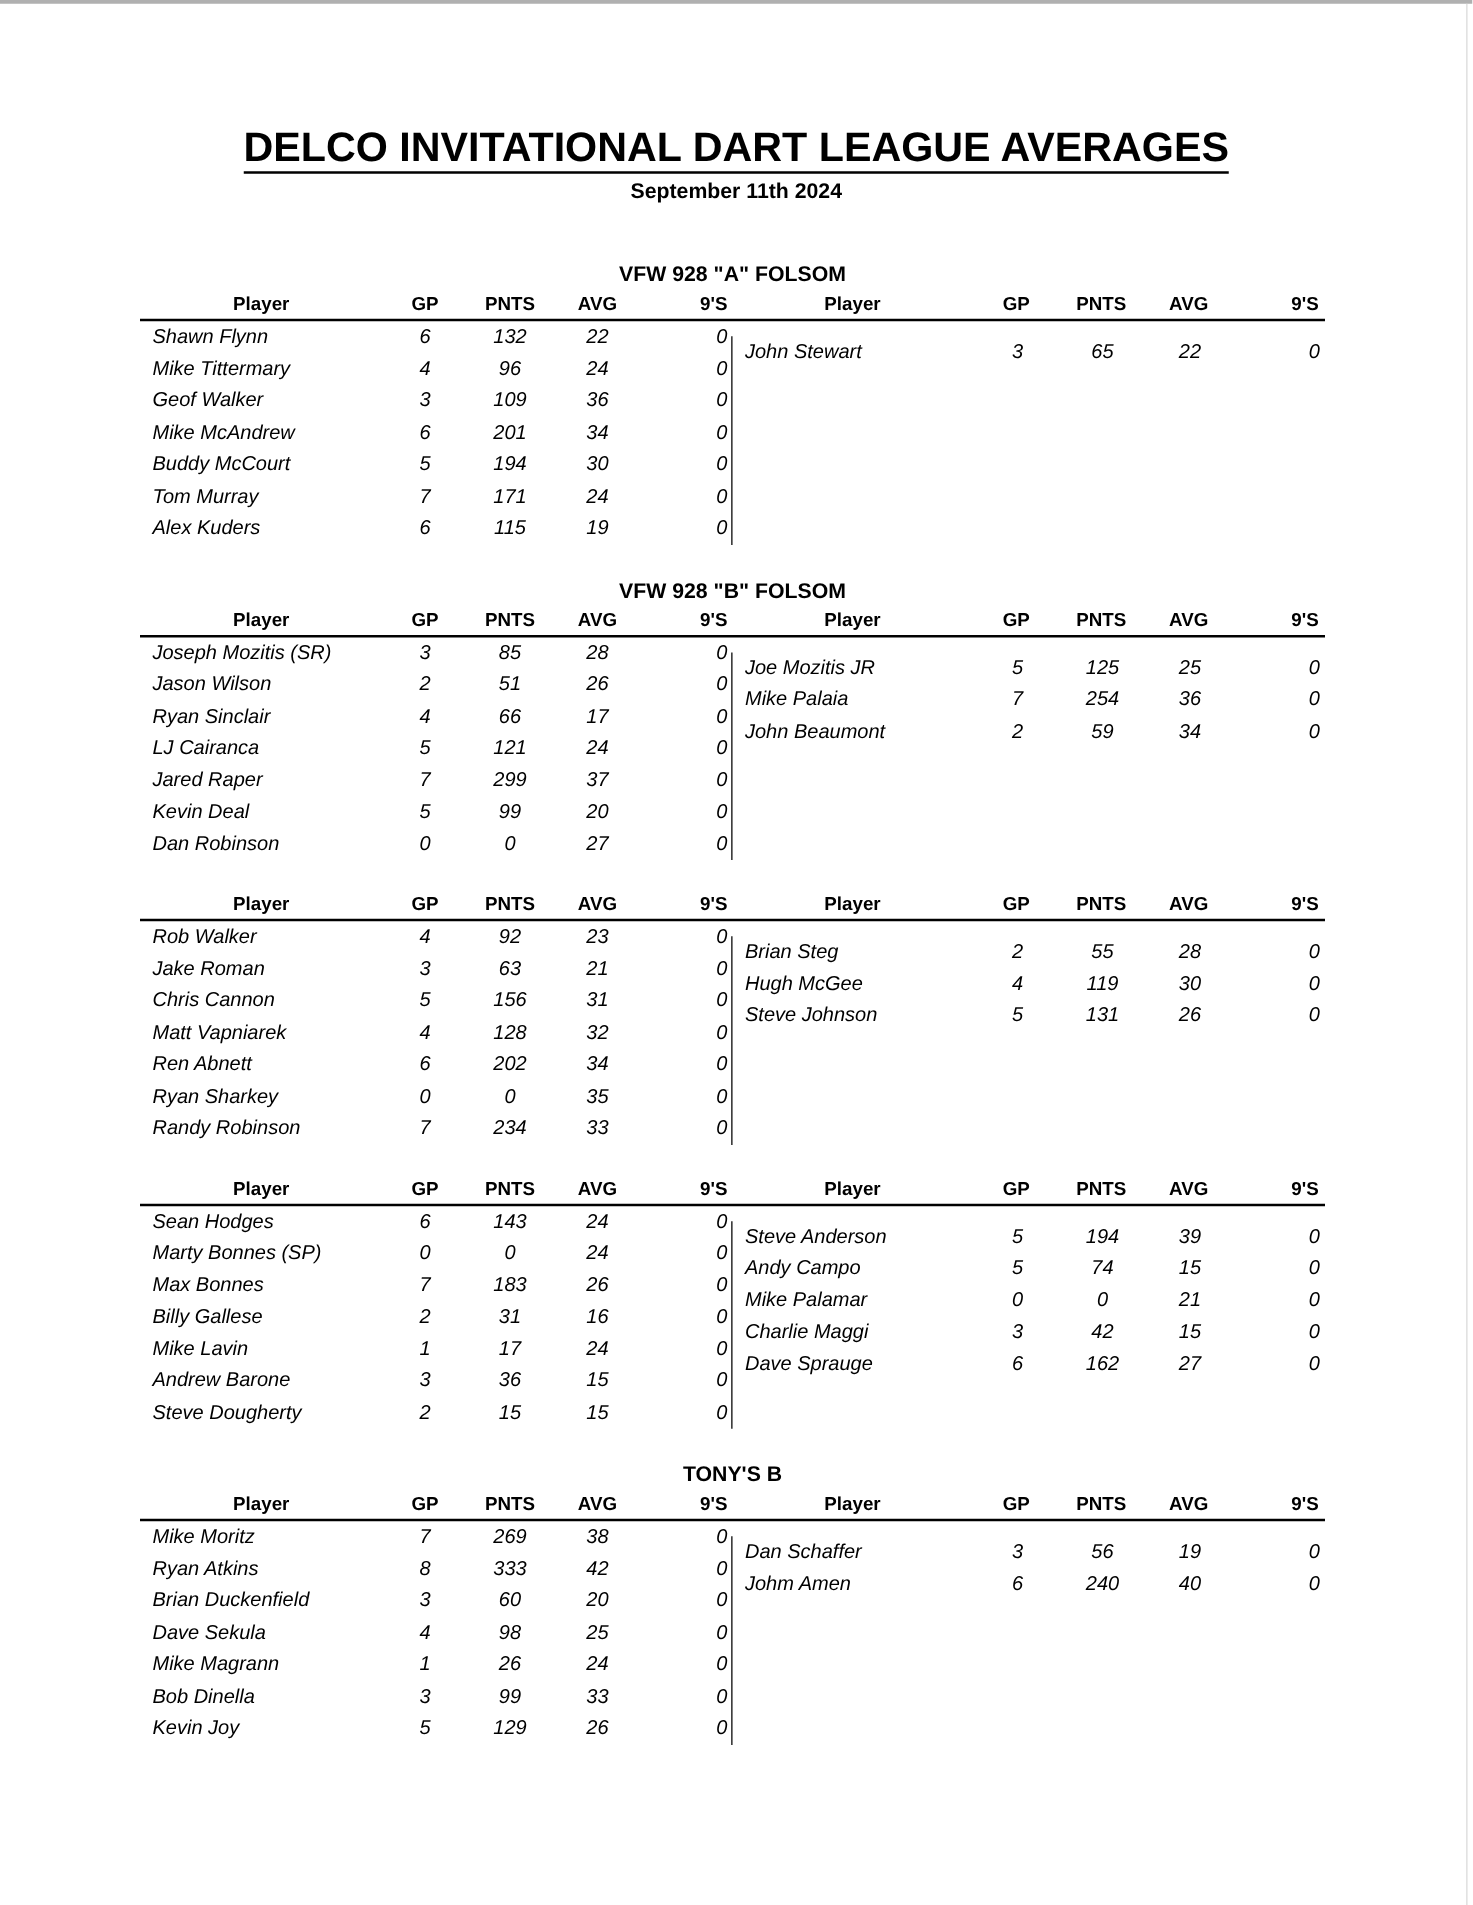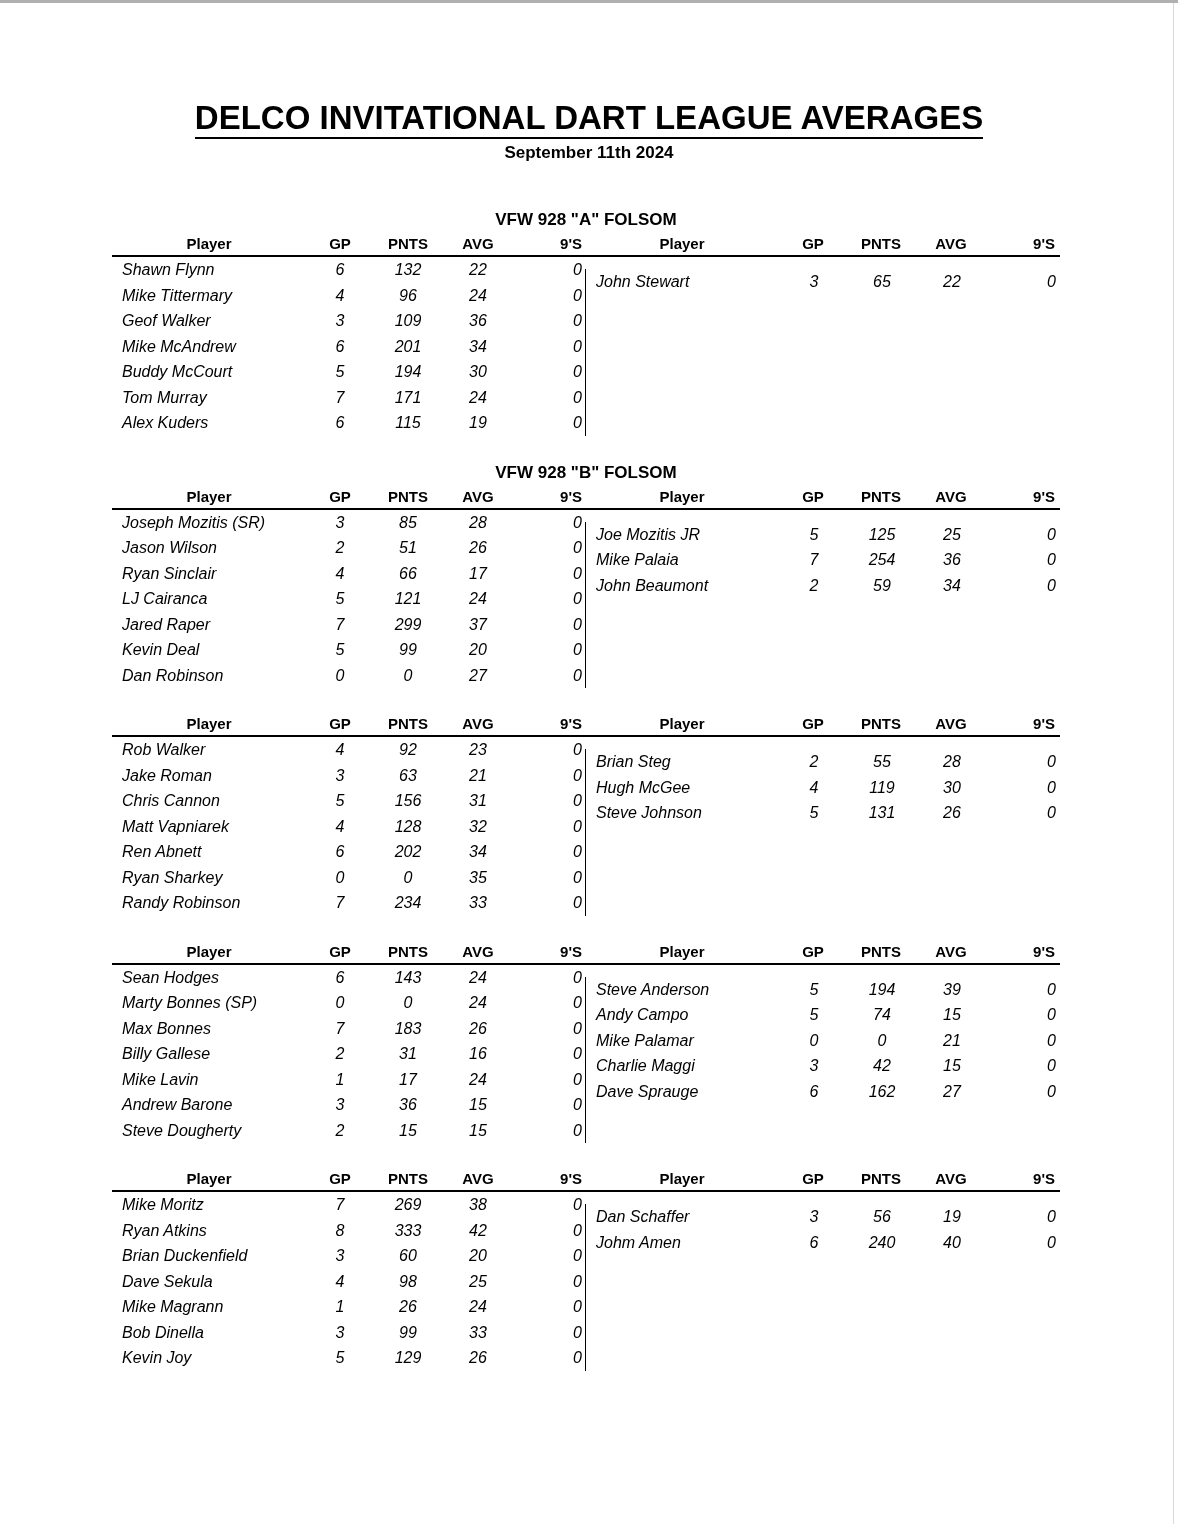--- a/index.html
+++ b/index.html
@@ -486,20 +486,21 @@
             <div class="cell c1">6</div>
             <div class="cell c2">162</div>
             <div class="cell c3">27</div>
             <div class="cell c4">0</div>
           </div>
         </div>
     </div>
   </section>
 
   <section class="team">
+    <div class="team-title">TONY'S B</div>
     <div class="header-row">
         <div class="half">
           <div class="cell c0 hdr">Player</div>
           <div class="cell c1 hdr">GP</div>
           <div class="cell c2 hdr">PNTS</div>
           <div class="cell c3 hdr">AVG</div>
           <div class="cell c4 hdr">9'S</div>
         </div>
         <div class="half">
           <div class="cell c0 hdr">Player</div>

